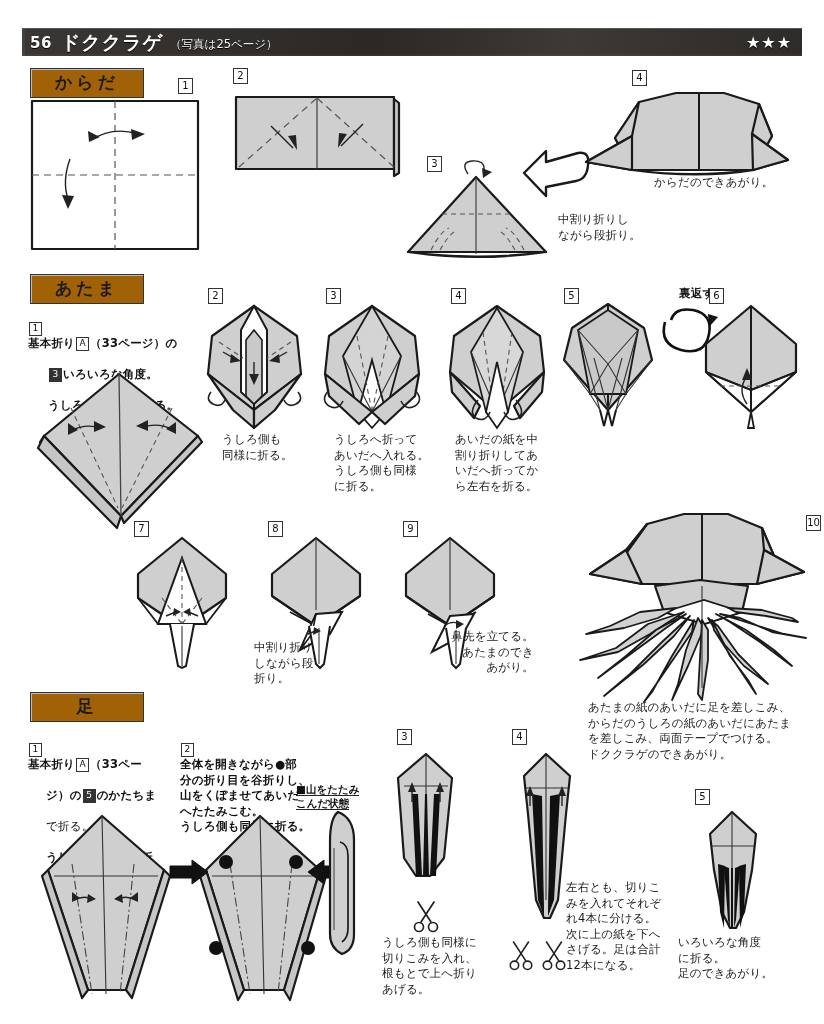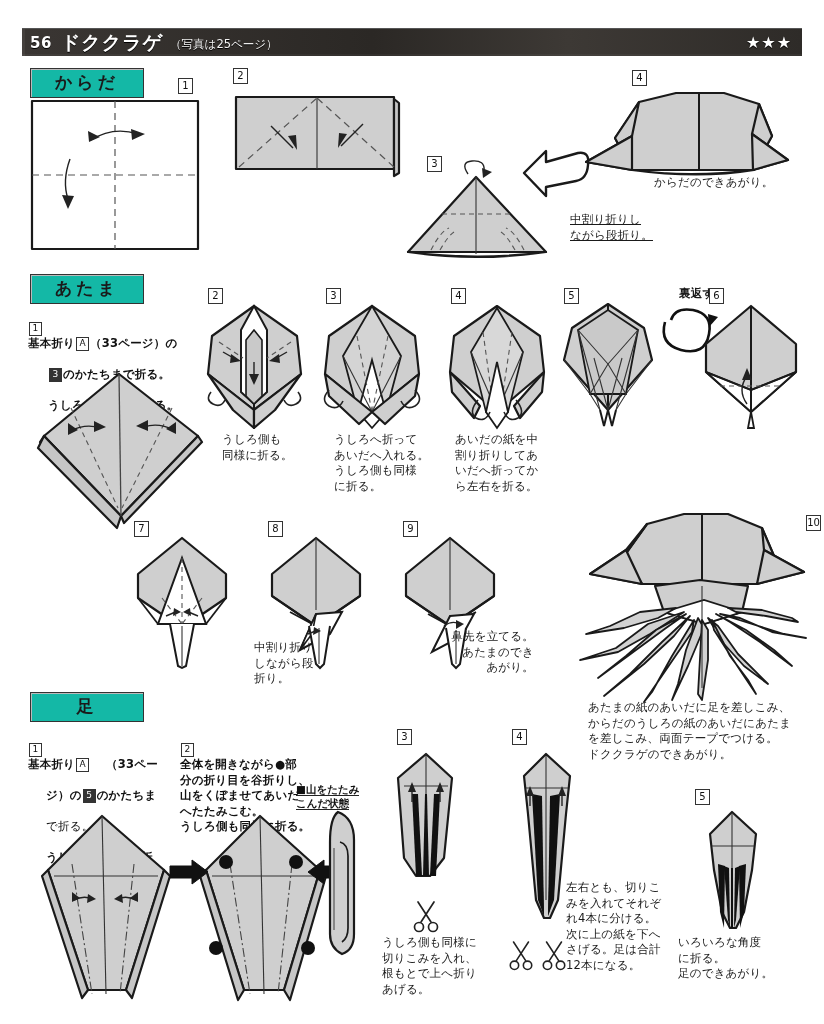--- a/index.html
+++ b/index.html
@@ -34,21 +34,21 @@
     color:#f2f2f2;font-size:11.5px;margin-left:7px;margin-top:4px;letter-spacing:0;
     text-shadow:0 1px 0 #000;
   }
   .hdr-stars{
     margin-left:auto;margin-right:10px;color:#fff;font-size:16px;letter-spacing:1px;
     text-shadow:0 1px 1px #000;
   }
 
   
   .sec-chip{
-    position:absolute;background:#14b8a6;border:1.5px solid #333;
+    position:absolute;background:#a16207;border:1.5px solid #333;
     font-size:17px;font-weight:bold;text-align:center;letter-spacing:4px;
     padding:2px 0 3px 0;box-shadow:1px 1px 0 #bbb inset;
   }
 
   
   .stepnum{
     position:absolute;width:13px;height:14px;border:1.2px solid #333;
     background:#fff;font-size:10px;line-height:13px;text-align:center;
     font-family:"DejaVu Sans","Liberation Sans",sans-serif;color:#111;
   }
@@ -163,29 +163,29 @@
       <path d="M63 20 L39 56 L56 88 L10 80 L56 54 Z" class="pp"></path>
       <path d="M183 22 L196 54 L177 88 L212 78 L176 52 Z" class="pp"></path>
       <path d="M10 80 L56 54 L56 88 Z" class="pp"></path>
       <path d="M212 78 L176 52 L177 88 Z" class="pp"></path>
       <line x1="123" y1="11" x2="123" y2="89" stroke="#1a1a1a" stroke-width="2" fill="none"></line>
       <path d="M56 88 q67 9 122 0 q-64 8 -122 0z" class="pp2"></path>
     </svg>
   </div>
 
   <div class="cap" style="left:654px;top:175px;width:180px;">からだのできあがり。</div>
-  <div class="cap" style="left:570px;top:212px;width:120px;text-decoration:underline;">中割り折りし
+  <div class="cap" style="left:558px;top:212px;width:120px;">中割り折りし
 ながら段折り。</div>
 
   <div class="sec-chip" style="left:30px;top:274px;width:112px;">あたま</div>
 
   <div class="cap-num" style="left:28px;top:305px;width:200px;font-weight:normal;">
     <span class="inum">1</span>
     <span style="font-weight:bold;">基本折り</span><span class="inum">A</span><span style="font-weight:bold;">（33ページ）の</span><br>
-    <span style="margin-left:20px;"></span><span class="inum filled">3</span><span style="font-weight:bold;">のかたちまで折る。</span><br>
+    <span style="margin-left:20px;"></span><span class="inum filled">3</span><span style="font-weight:bold;">いろいろな角度。</span><br>
     <span style="margin-left:20px;font-weight:bold;">うしろ側も同様に折る。</span>
   </div>
 
   <div class="fig" style="left:26px;top:368px;">
     <svg width="190" height="160" viewBox="0 0 190 160">
       <path d="M93 6 L172 68 L95 148 L18 68 Z" class="pp"></path>
       <path d="M18 68 L95 148 L92 155 L14 74 Z" class="pp2"></path>
       <path d="M172 68 L95 148 L98 155 L176 74 Z" class="pp2"></path>
       <path d="M18 68 L95 148 L91 160 L12 80 Z" class="pp2"></path>
       <line x1="93" y1="6" x2="95" y2="148" stroke="#444" stroke-width="1.3"></line>
@@ -397,21 +397,21 @@
   </div>
   <div class="cap" style="left:588px;top:700px;width:230px;">あたまの紙のあいだに足を差しこみ、
 からだのうしろの紙のあいだにあたま
 を差しこみ、両面テープでつける。
 ドククラゲのできあがり。</div>
 
   <div class="sec-chip" style="left:30px;top:692px;width:112px;">足</div>
 
   <div class="cap-num" style="left:28px;top:726px;width:150px;font-weight:normal;">
     <span class="inum">1</span>
-    <span style="font-weight:bold;">基本折り</span><span class="inum">A</span><span style="font-weight:bold;padding-left:16px;">（33ペー</span><br>
+    <span style="font-weight:bold;">基本折り</span><span class="inum">A</span><span style="font-weight:bold;">（33ペー</span><br>
     <span style="margin-left:18px;font-weight:bold;">ジ）の</span><span class="inum filled">5</span><span style="font-weight:bold;">のかたちま</span><br>
     <span style="margin-left:18px;font-weight:normal;">で折る。</span><br>
     <span style="margin-left:18px;font-weight:bold;">うしろ側も同様に折</span><br>
     <span style="margin-left:18px;font-weight:bold;">りすじをつける。</span>
   </div>
 
   <div class="cap-num" style="left:180px;top:726px;width:175px;font-weight:normal;">
     <span class="inum">2</span>
     <span style="font-weight:bold;">全体を開きながら●部
 分の折り目を谷折りし、

